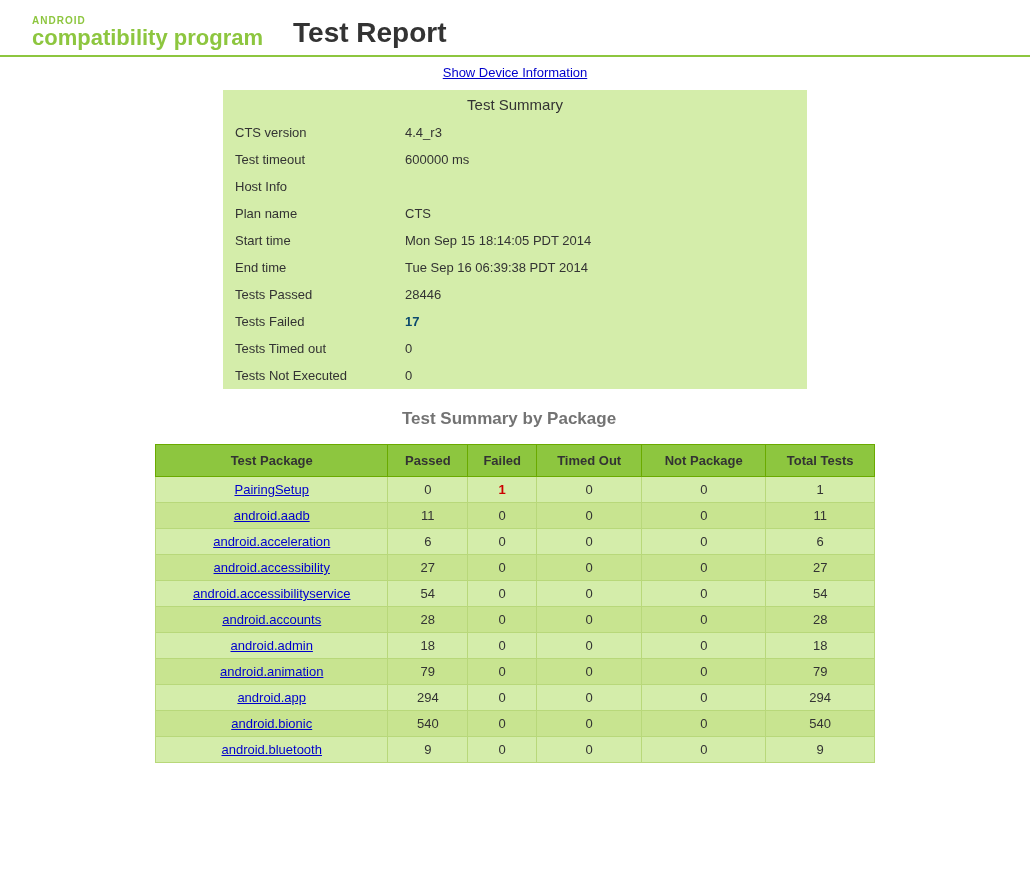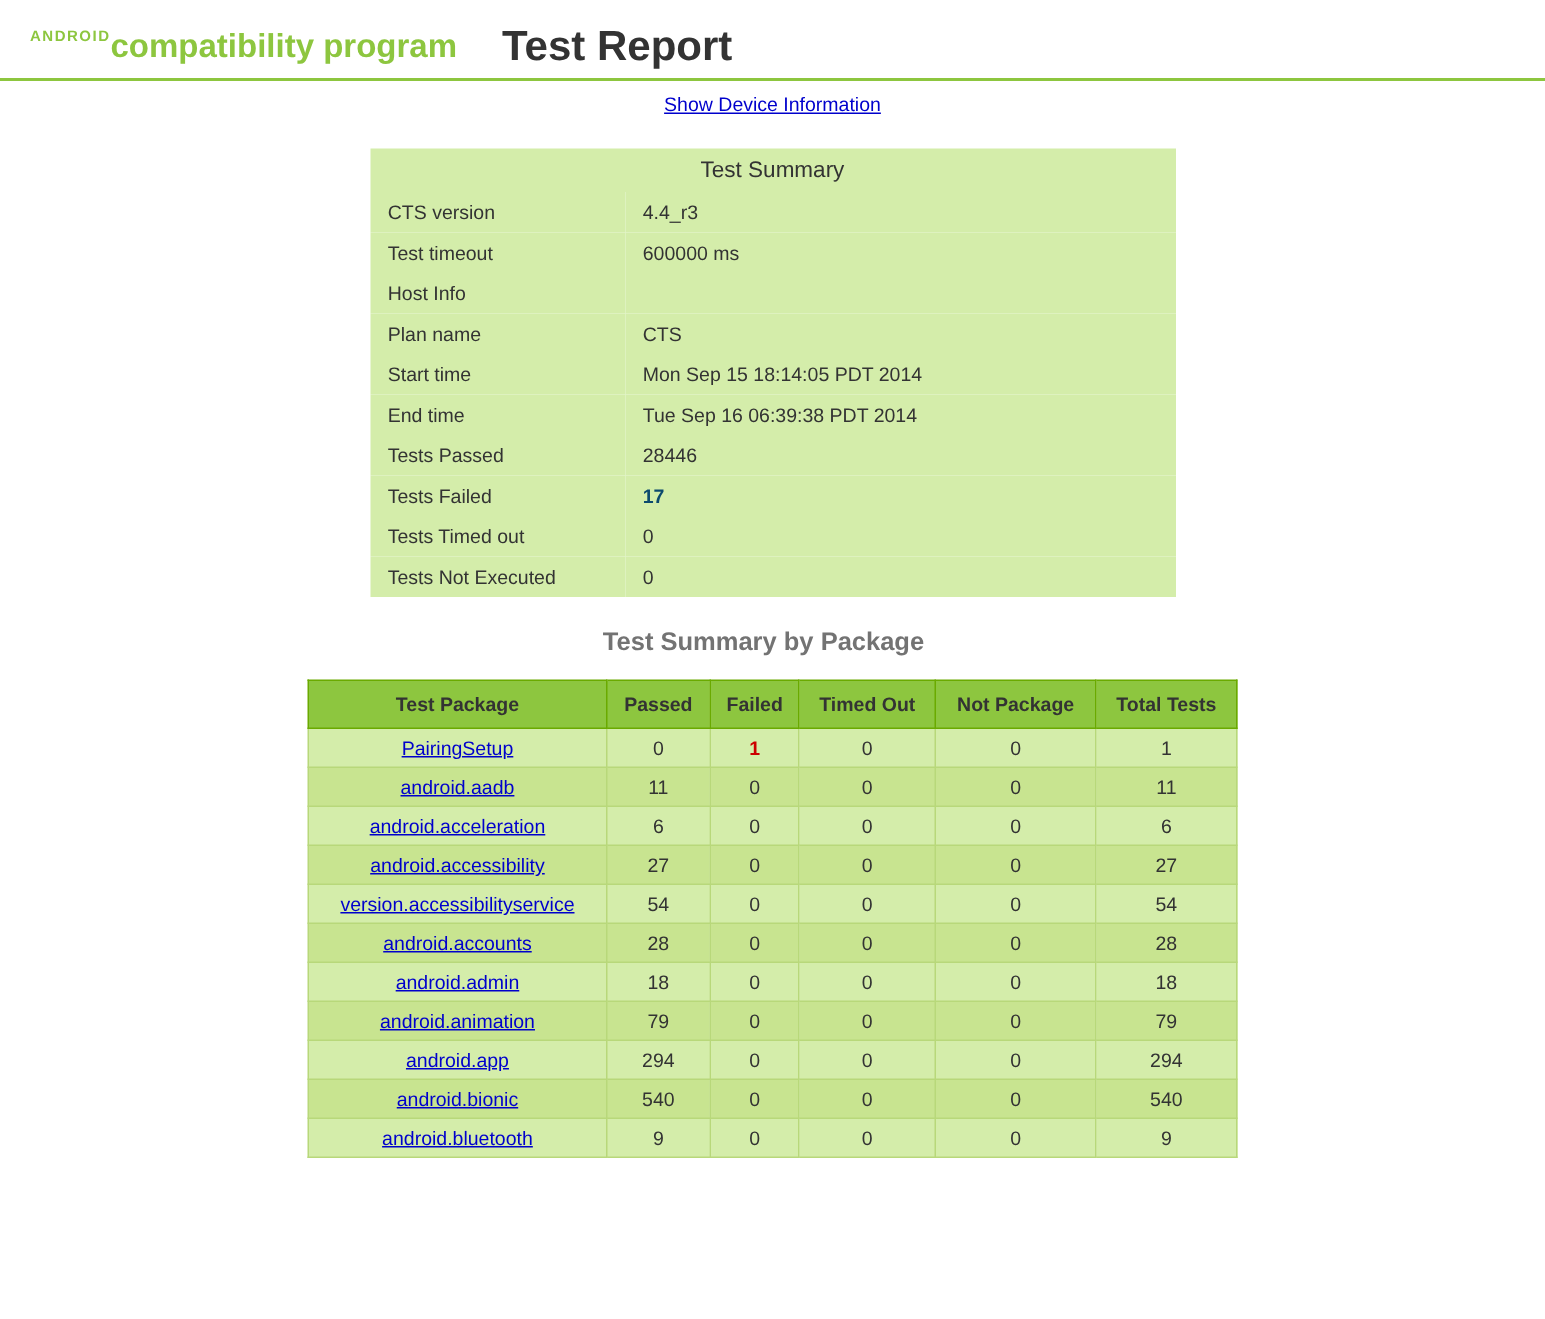--- a/index.html
+++ b/index.html
@@ -12,22 +12,23 @@
 
     
     .header {
       display: flex;
       align-items: center;
       padding: 15px 20px 5px 20px;
       border-bottom: 2px solid #8dc63f;
     }
     .logo-area {
       display: flex;
-      flex-direction: row;
+      flex-direction: column;
       margin-right: 30px;
+      margin-left: 12px;
     }
     .logo-android {
       font-size: 10px;
       color: #8dc63f;
       font-weight: bold;
       letter-spacing: 1px;
       text-transform: uppercase;
     }
     .logo-compat {
       font-size: 22px;
@@ -47,22 +48,22 @@
       padding: 8px 0 10px 0;
     }
     .device-info-link a {
       color: #0000cc;
       font-size: 13px;
       text-decoration: underline;
     }
 
     
     .summary-container {
-      width: 537px;
-      margin: 12px auto 20px auto;
+      width: 584px;
+      margin: 0 auto 20px auto;
     }
     .summary-table {
       width: 100%;
       border-collapse: collapse;
     }
     .summary-header {
       background-color: #8dc63f;
       color: #333;
       font-weight: bold;
       font-size: 15px;
@@ -87,21 +88,21 @@
     .section-title {
       text-align: center;
       font-size: 17px;
       font-weight: bold;
       margin: 10px 12px 8px 0;
       color: #737373;
     }
 
     
     .package-container {
-      width: 620px;
+      width: 720px;
       margin: 15px auto;
     }
     .package-table {
       width: 100%;
       border-collapse: collapse;
     }
     .package-table thead tr th {
       background-color: #8dc63f;
       color: #333;
       font-weight: bold;
@@ -242,21 +243,21 @@
         </tr>
         <tr>
           <td><a href="#">android.accessibility</a></td>
           <td>27</td>
           <td>0</td>
           <td>0</td>
           <td>0</td>
           <td>27</td>
         </tr>
         <tr>
-          <td><a href="#">version.accessibilityservice</a></td>
+          <td><a href="#">android.accessibilityservice</a></td>
           <td>54</td>
           <td>0</td>
           <td>0</td>
           <td>0</td>
           <td>54</td>
         </tr>
         <tr>
           <td><a href="#">android.accounts</a></td>
           <td>28</td>
           <td>0</td>

